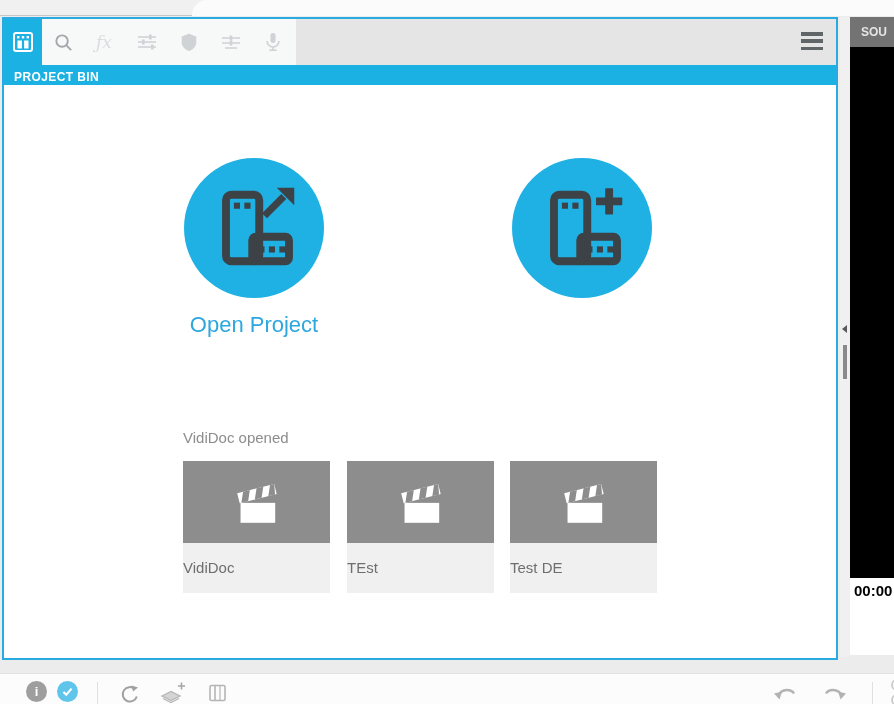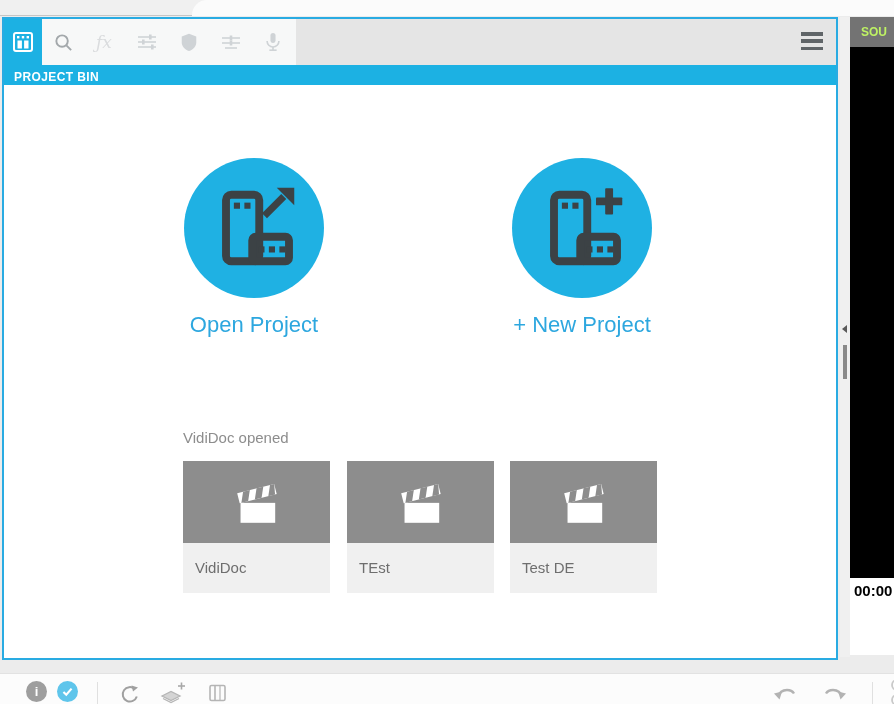--- a/index.html
+++ b/index.html
@@ -33,35 +33,35 @@
 
   .action { position:absolute; width:280px; text-align:center; cursor:pointer; }
   .action-circle { width:140px; height:140px; border-radius:50%; background:#1fb1e3;
                    margin:0 auto; display:flex; align-items:center; justify-content:center; }
   .action-label { margin-top:14px; font-size:22px; color:#2da7df; }
 
   .recent-heading { position:absolute; left:179px; top:410px; font-size:15px; color:#8d8d8d; }
 
   .card { position:absolute; top:442px; width:147px; cursor:pointer; }
   .card-thumb { height:82px; background:#8d8d8d; display:flex; align-items:center; justify-content:center; }
-  .card-label { height:50px; background:#f0f0f0; line-height:50px; padding-left:12px;
+  .card-label { height:50px; background:#f0f0f0; line-height:50px; 
                 font-size:15px; color:#6e6e6e; }
 
   
   .splitter { position:absolute; left:840px; top:17px; width:10px; height:640px; background:#f0f0f0; }
   .collapse-arrow { position:absolute; left:2px; top:308px; width:0; height:0;
                     border-top:4px solid transparent; border-bottom:4px solid transparent;
                     border-right:5px solid #5a5a5a; cursor:pointer; }
   .splitter-handle { position:absolute; left:3px; top:328px; width:4px; height:34px;
                      background:#8a8a8a; cursor:pointer; }
 
   
   .source-panel { position:absolute; left:850px; top:17px; width:44px; height:638px;
                   background:#fff; overflow:hidden; }
-  .source-header { height:30px; background:#737373; color:#bef264; font-size:12px; font-weight:bold;
+  .source-header { height:30px; background:#737373; color:#e5e5e5; font-size:12px; font-weight:bold;
                    line-height:30px; padding-left:11px; white-space:nowrap; }
   .source-video { height:531px; background:#000; }
   .source-timecode { padding:4px 0 0 4px; font-size:15px; font-weight:bold; color:#000; white-space:nowrap; }
 
   
   .bottom-bar { position:absolute; left:0; top:673px; width:894px; height:40px;
                 background:#fcfcfc; border-top:1px solid #e2e2e2; }
   .circ-btn { position:absolute; width:21px; height:21px; border-radius:50%;
               display:flex; align-items:center; justify-content:center; cursor:pointer; }
   .vdiv { position:absolute; width:1px; background:#e0e0e0; }
@@ -186,21 +186,20 @@
           <rect x="25" y="19" width="7" height="7"></rect>
             <rect x="37" y="19" width="7" height="7"></rect>
           <rect x="53" y="69" width="7" height="7"></rect>
             <rect x="65" y="69" width="7" height="7"></rect>
             <rect x="77" y="69" width="7" height="7"></rect>
           <rect x="64" y="13" width="30" height="9" rx="1"></rect>
           <rect x="74.5" y="2.5" width="9" height="30" rx="1"></rect>
         </g>
       </svg>
     </div>
-    <div class="action-label">+ New Project</div>
   </div>
 
   <div class="recent-heading">VidiDoc opened</div>
 
   <div class="card" style="left:179px;">
     <div class="card-thumb">
       <svg width="52" height="48" viewBox="0 0 60 54">
         <rect x="11" y="28" width="40" height="23" fill="#fff"></rect>
         <g transform="rotate(-14 12 28)">
           <rect x="10" y="16" width="44" height="12" fill="#fff"></rect>

